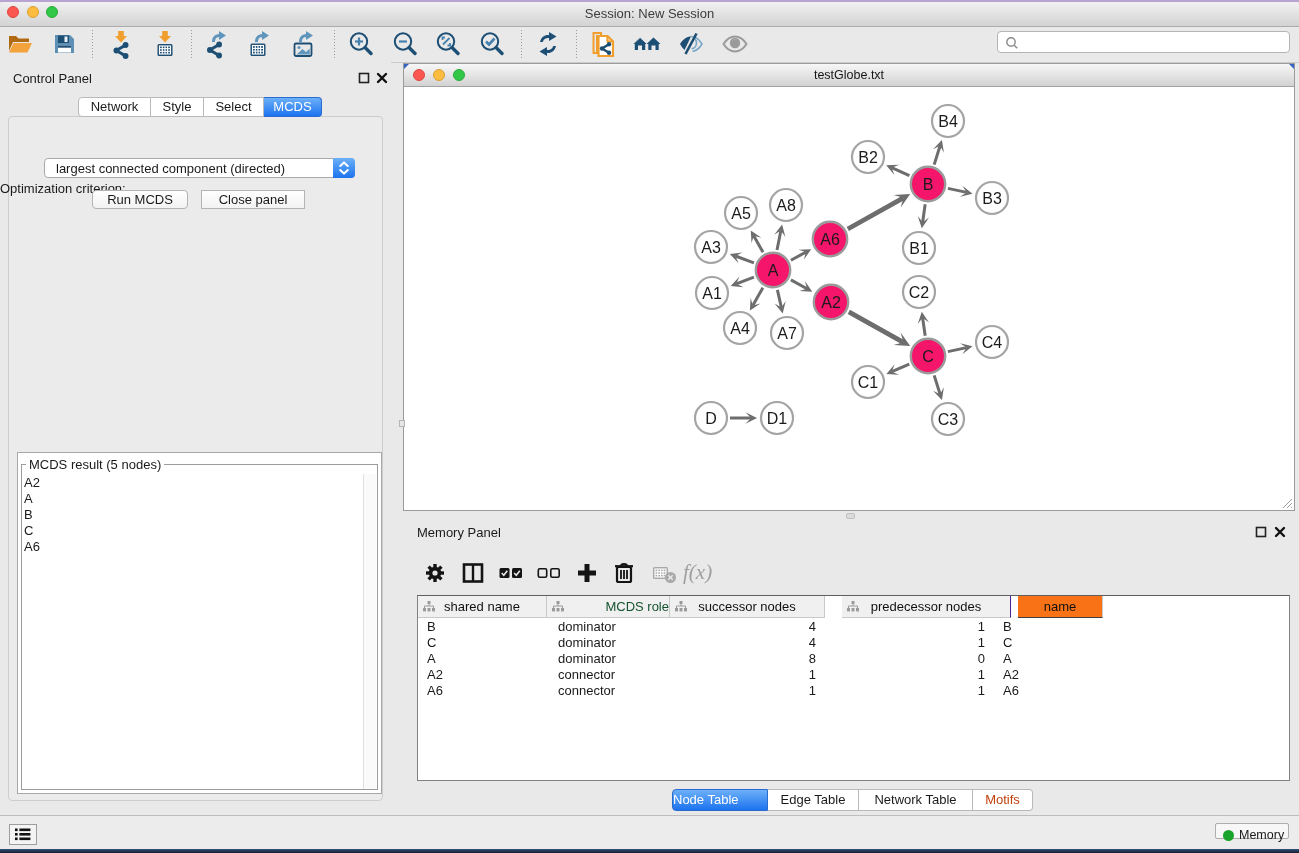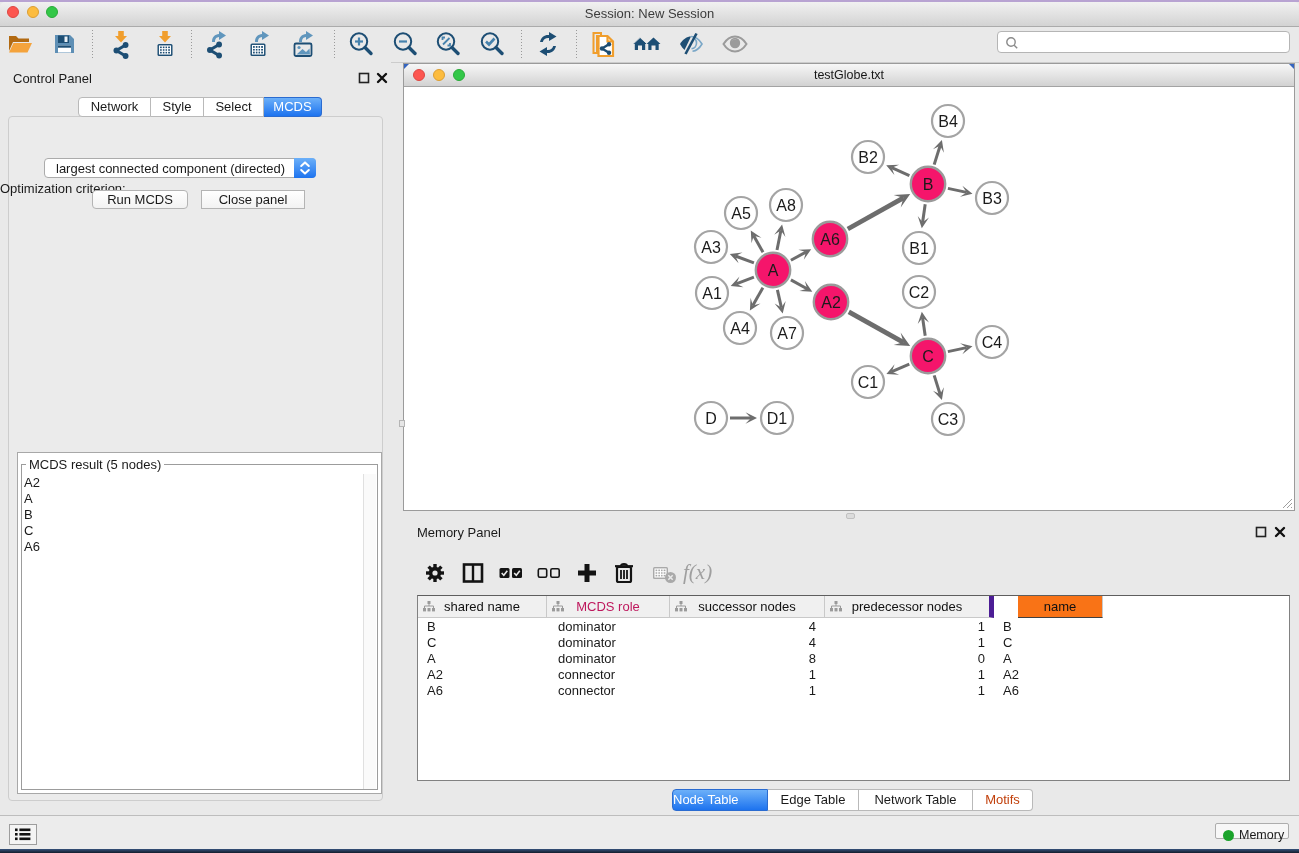--- a/index.html
+++ b/index.html
@@ -171,21 +171,21 @@
 
   <div class="abs" style="left:78px;top:36px;height:20px;display:flex;font-size:13px;">
     <div style="width:73px;background:#fff;border:1px solid #b9b9b9;border-radius:4px 0 0 4px;text-align:center;line-height:18px;color:#1a1a1a;">Network</div>
     <div style="width:53px;background:#fff;border:1px solid #b9b9b9;border-left:none;text-align:center;line-height:18px;color:#1a1a1a;">Style</div>
     <div style="width:60px;background:#fff;border:1px solid #b9b9b9;border-left:none;text-align:center;line-height:18px;color:#1a1a1a;">Select</div>
     <div style="width:58px;background:linear-gradient(#6cb0f9,#1d73ef);border:1px solid #2a6bd0;border-left:none;border-radius:0 4px 4px 0;text-align:center;line-height:18px;color:#fff;">MCDS</div>
   </div>
 
   <div class="abs txt" style="left:0;top:76px;width:391px;text-align:left;margin-top:44px;">Optimization criterion:</div>
 
-  <div class="abs" style="left:44px;top:97px;width:272px;height:20px;background:#fff;border:1px solid #ababab;border-radius:4px;">
+  <div class="abs" style="left:44px;top:97px;width:311px;height:20px;background:#fff;border:1px solid #ababab;border-radius:4px;">
     <div class="abs txt" style="left:11px;top:2px;">largest connected component (directed)</div>
     <div class="abs" style="right:-1px;top:-1px;width:22px;height:20px;background:linear-gradient(#6cb0f9,#1d73ef);border-radius:0 4px 4px 0;">
       <svg width="22" height="20" viewBox="0 0 22 20">
           <path d="M7.2 8 L11 4.4 L14.8 8" fill="none" stroke="#fff" stroke-width="2" stroke-linecap="round" stroke-linejoin="round"></path>
           <path d="M7.2 12 L11 15.6 L14.8 12" fill="none" stroke="#fff" stroke-width="2" stroke-linecap="round" stroke-linejoin="round"></path>
         </svg>
     </div>
   </div>
 
   <div class="abs txt" style="left:92px;top:129px;width:96px;height:19px;background:linear-gradient(#ffffff,#f2f2f2);border:1px solid #b4b4b4;border-radius:4px;text-align:center;line-height:17px;">Run MCDS</div>
@@ -397,37 +397,37 @@
           <svg width="12" height="11" viewBox="0 0 12 11" style="vertical-align:-1px;">
             <g fill="#9a9a9a">
               <rect x="4.5" y="0" width="3" height="3"></rect>
               <rect x="0" y="7" width="3" height="3.4"></rect>
               <rect x="4.5" y="7" width="3" height="3.4"></rect>
               <rect x="9" y="7" width="3" height="3.4"></rect>
             </g>
             <path d="M6 3 L6 5 M1.5 7 L1.5 5 L10.5 5 L10.5 7" fill="none" stroke="#9a9a9a" stroke-width="1"></path>
           </svg>
         </span>
-        <div style="text-align:center;font-size:13px;color:#be185d;line-height:21px;">MCDS role</div>
+        <div style="text-align:right;font-size:13px;color:#14532d;line-height:21px;">MCDS role</div>
       </div>
 <div class="abs" style="left:252px;top:0;width:155px;height:22px;background:#f0f0f0;border-right:1px solid #c9c9c9;border-bottom:1px solid #c9c9c9;">
         <span class="abs" style="left:5px;top:5px;">
           <svg width="12" height="11" viewBox="0 0 12 11" style="vertical-align:-1px;">
             <g fill="#9a9a9a">
               <rect x="4.5" y="0" width="3" height="3"></rect>
               <rect x="0" y="7" width="3" height="3.4"></rect>
               <rect x="4.5" y="7" width="3" height="3.4"></rect>
               <rect x="9" y="7" width="3" height="3.4"></rect>
             </g>
             <path d="M6 3 L6 5 M1.5 7 L1.5 5 L10.5 5 L10.5 7" fill="none" stroke="#9a9a9a" stroke-width="1"></path>
           </svg>
         </span>
         <div style="text-align:center;font-size:13px;color:#111;line-height:21px;">successor nodes</div>
       </div>
-<div class="abs" style="left:407px;top:0;width:169px;height:22px;background:#f0f0f0;border-right:5px solid #4c1d95;border-bottom:1px solid #c9c9c9;">
+<div class="abs" style="left:424px;top:0;width:169px;height:22px;background:#f0f0f0;border-right:1px solid #4c1d95;border-bottom:1px solid #c9c9c9;">
         <span class="abs" style="left:5px;top:5px;">
           <svg width="12" height="11" viewBox="0 0 12 11" style="vertical-align:-1px;">
             <g fill="#9a9a9a">
               <rect x="4.5" y="0" width="3" height="3"></rect>
               <rect x="0" y="7" width="3" height="3.4"></rect>
               <rect x="4.5" y="7" width="3" height="3.4"></rect>
               <rect x="9" y="7" width="3" height="3.4"></rect>
             </g>
             <path d="M6 3 L6 5 M1.5 7 L1.5 5 L10.5 5 L10.5 7" fill="none" stroke="#9a9a9a" stroke-width="1"></path>
           </svg>

